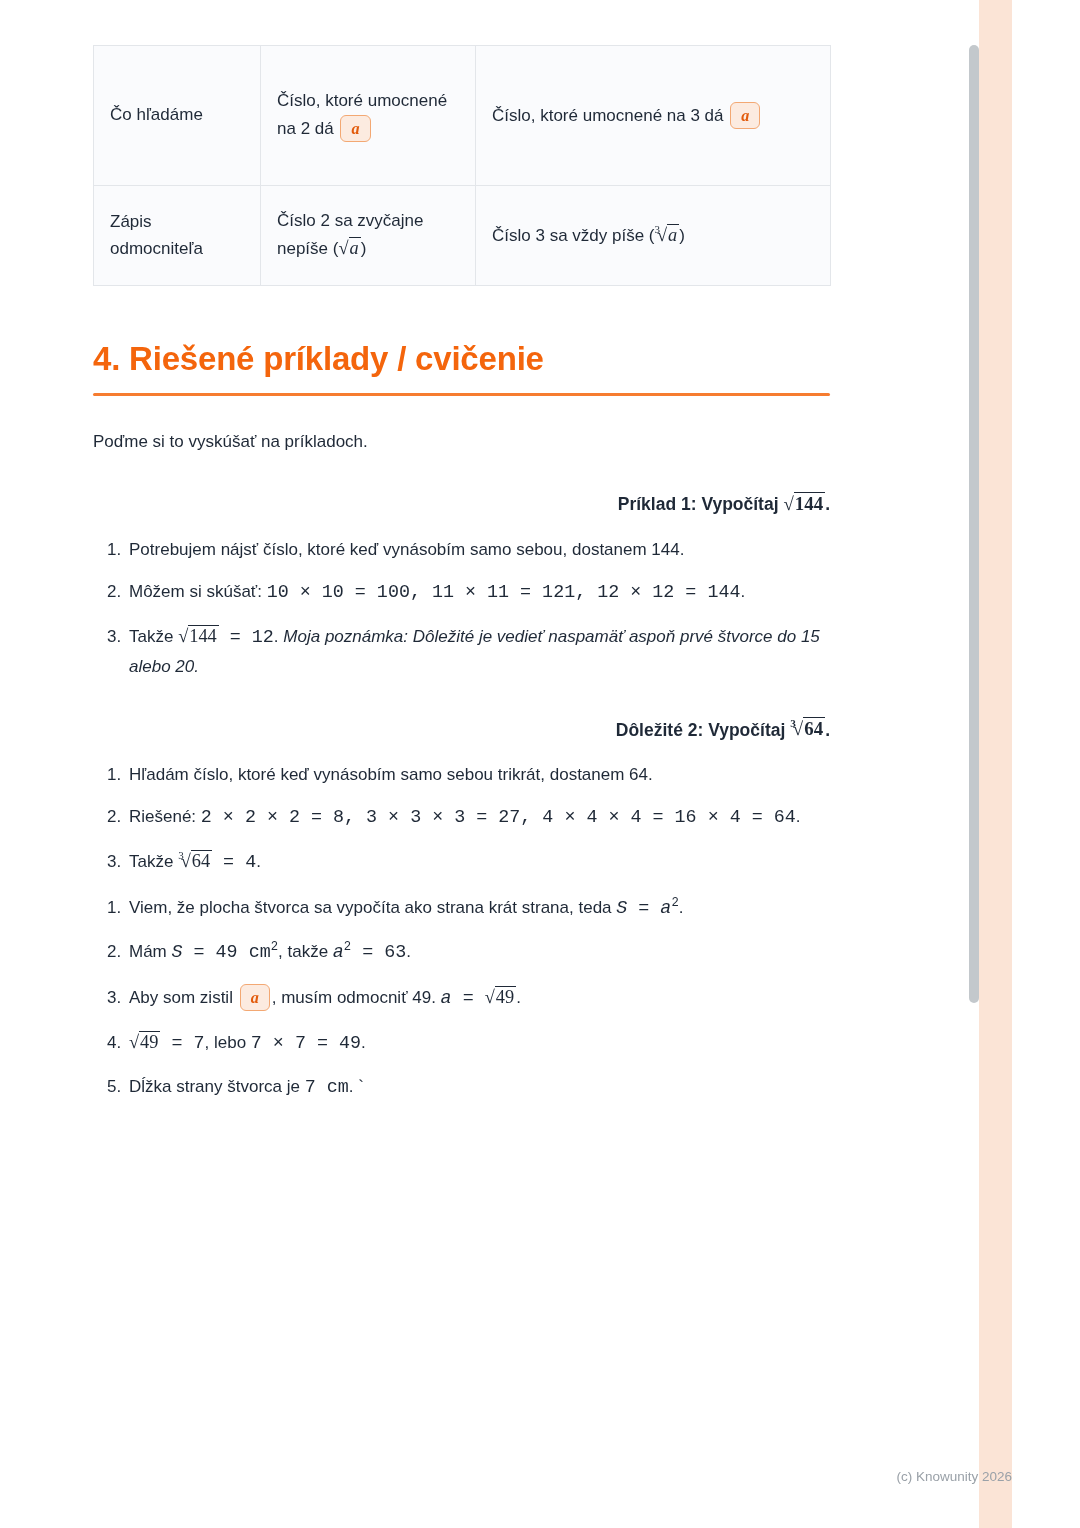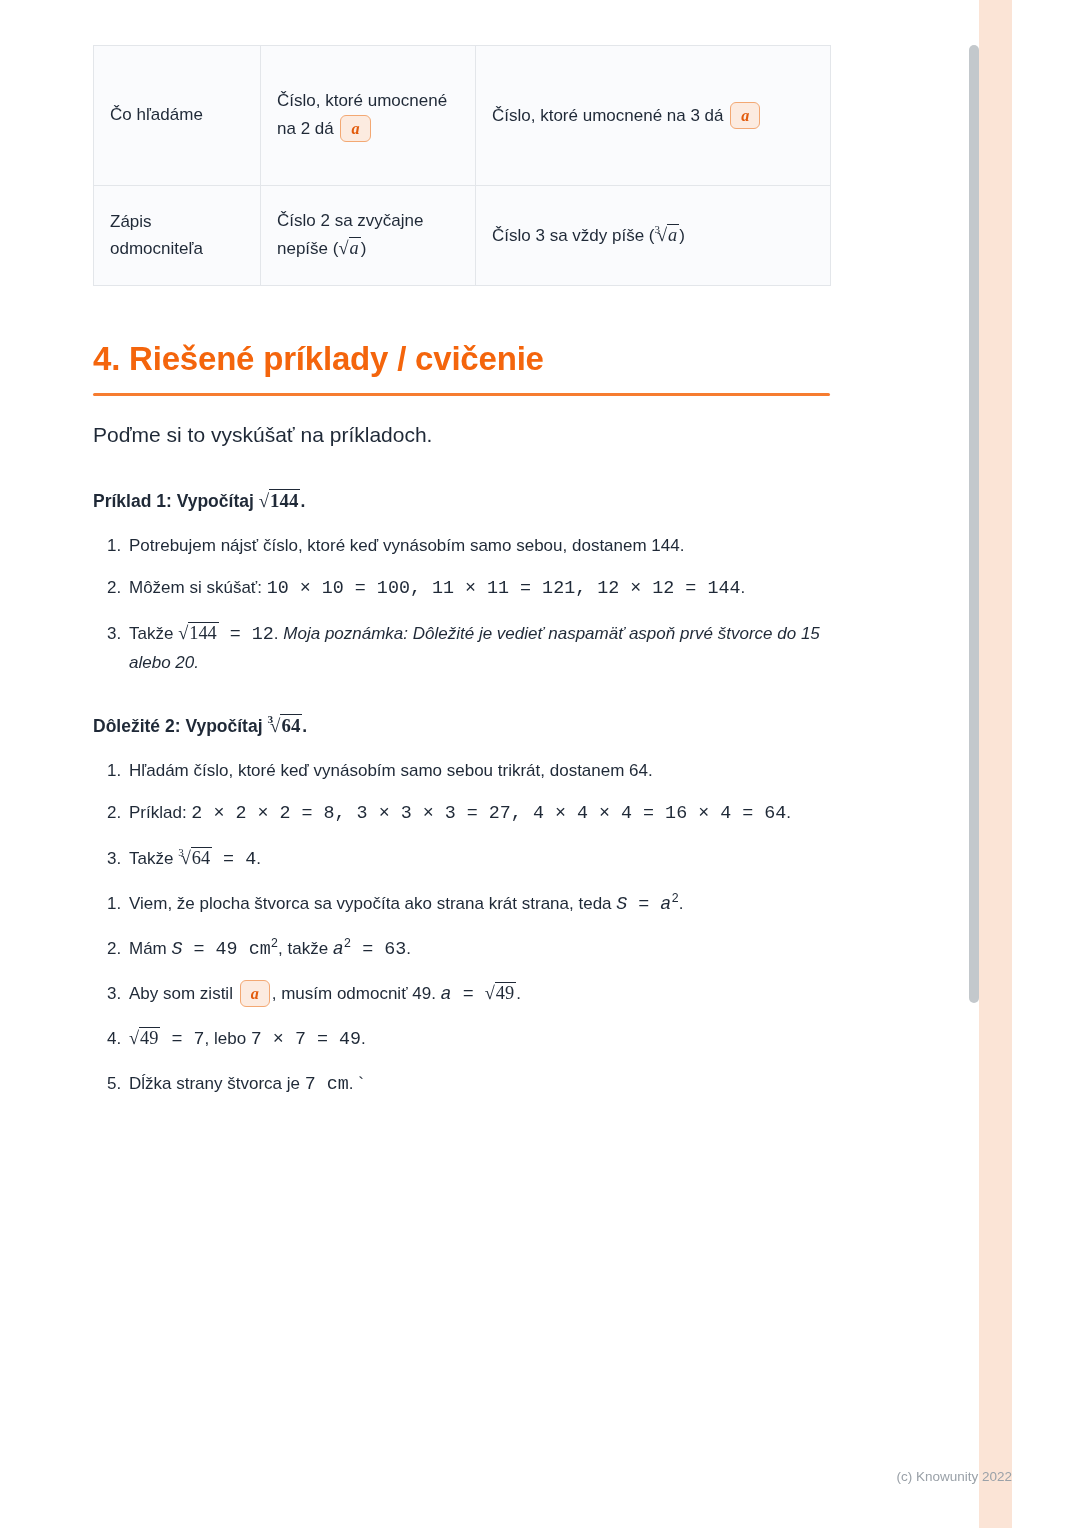--- a/index.html
+++ b/index.html
@@ -27,22 +27,22 @@
   }
   .cmp tr.r1{height:100px}.cmp tr.r2{height:140px}.cmp tr.r3{height:100px}
 
   
   .heading{
     margin:52px 0 4px;font-size:33px;line-height:1.25;font-weight:700;
     color:var(--accent,#f4650c);letter-spacing:-0.2px;
   }
   .divider{height:3px;background:var(--accent,#f4650c);opacity:.85;margin-top:14px;border-radius:2px;}
 
-  .intro{margin:22px 0 0;font-size:21px;line-height:1.6;}
-  .ex-title{margin:34px 0 0;font-size:17.5px;line-height:1.6;}
+  .intro{margin:32px 0 0;font-size:17px;line-height:1.6;}
+  .ex-title{margin:34px 0 0;font-size:17.5px;line-height:1.6;text-align:right;}
   .ex-list{margin:16px 0 0;padding-left:33px;}
   .ex-list li{margin-bottom:15px;font-size:17px;line-height:1.6;padding-left:3px;}
 
   
   .bold{font-weight:700;}
   .ti{font-style:italic;}
   .mt{font-family:Liberation Mono, monospace;font-size:1.08em;}
   .mi{font-style:italic;}
   .msup{font-size:0.72em;vertical-align:0.55em;letter-spacing:0;}
   .rad{font-family:"Liberation Serif", serif;font-size:1.08em;white-space:nowrap;}
@@ -98,27 +98,27 @@
   <p class="ex-title"><span class="tx bold">Príklad 1: Vypočítaj </span><span class="rad bold"><span class="rad-sign">√</span><span class="rad-cand">144</span></span><span class="tx bold">.</span></p>
   <ol class="ex-list">
     <li><span class="tx">Potrebujem nájsť číslo, ktoré keď vynásobím samo sebou, dostanem 144.</span></li>
     <li><span class="tx">Môžem si skúšať: </span><span class="mt">10 × 10 = 100, 11 × 11 = 121, 12 × 12 = 144</span><span class="tx">.</span></li>
     <li><span class="tx">Takže </span><span class="rad"><span class="rad-sign">√</span><span class="rad-cand">144</span></span><span class="mt"> = 12</span><span class="tx">. </span><span class="tx ti">Moja poznámka: Dôležité je vedieť naspamäť aspoň prvé štvorce do 15 alebo 20.</span></li>
   </ol>
 
   <p class="ex-title"><span class="tx bold">Dôležité 2: Vypočítaj </span><span class="rad bold"><span class="rad-idx">3</span><span class="rad-sign">√</span><span class="rad-cand">64</span></span><span class="tx bold">.</span></p>
   <ol class="ex-list">
     <li><span class="tx">Hľadám číslo, ktoré keď vynásobím samo sebou trikrát, dostanem 64.</span></li>
-    <li><span class="tx">Príklad: </span><span class="mt">2 × 2 × 2 = 8, 3 × 3 × 3 = 27, 4 × 4 × 4 = 16 × 4 = 64</span><span class="tx">.</span></li>
+    <li><span class="tx">Riešené: </span><span class="mt">2 × 2 × 2 = 8, 3 × 3 × 3 = 27, 4 × 4 × 4 = 16 × 4 = 64</span><span class="tx">.</span></li>
     <li><span class="tx">Takže </span><span class="rad"><span class="rad-idx">3</span><span class="rad-sign">√</span><span class="rad-cand">64</span></span><span class="mt"> = 4</span><span class="tx">.</span></li>
   </ol>
 
   <ol class="ex-list">
     <li><span class="tx">Viem, že plocha štvorca sa vypočíta ako strana krát strana, teda </span><span class="mt mi">S</span><span class="mt"> = </span><span class="mt mi">a</span><span class="mt msup">2</span><span class="tx">.</span></li>
     <li><span class="tx">Mám </span><span class="mt mi">S</span><span class="mt"> = 49 cm</span><span class="mt msup">2</span><span class="tx">, takže </span><span class="mt mi">a</span><span class="mt msup">2</span><span class="mt"> = 63</span><span class="tx">.</span></li>
     <li><span class="tx">Aby som zistil </span><span class="badge">a</span><span class="tx">, musím odmocniť 49. </span><span class="mt mi">a</span><span class="mt"> = </span><span class="rad"><span class="rad-sign">√</span><span class="rad-cand">49</span></span><span class="tx">.</span></li>
     <li><span class="rad"><span class="rad-sign">√</span><span class="rad-cand">49</span></span><span class="mt"> = 7</span><span class="tx">, lebo </span><span class="mt">7 × 7 = 49</span><span class="tx">.</span></li>
     <li><span class="tx">Dĺžka strany štvorca je </span><span class="mt">7 cm</span><span class="tx">. `</span></li>
   </ol>
 
 </div>
 
-<div class="footer">(c) Knowunity 2022</div>
+<div class="footer">(c) Knowunity 2026</div>
 
 </body></html>

